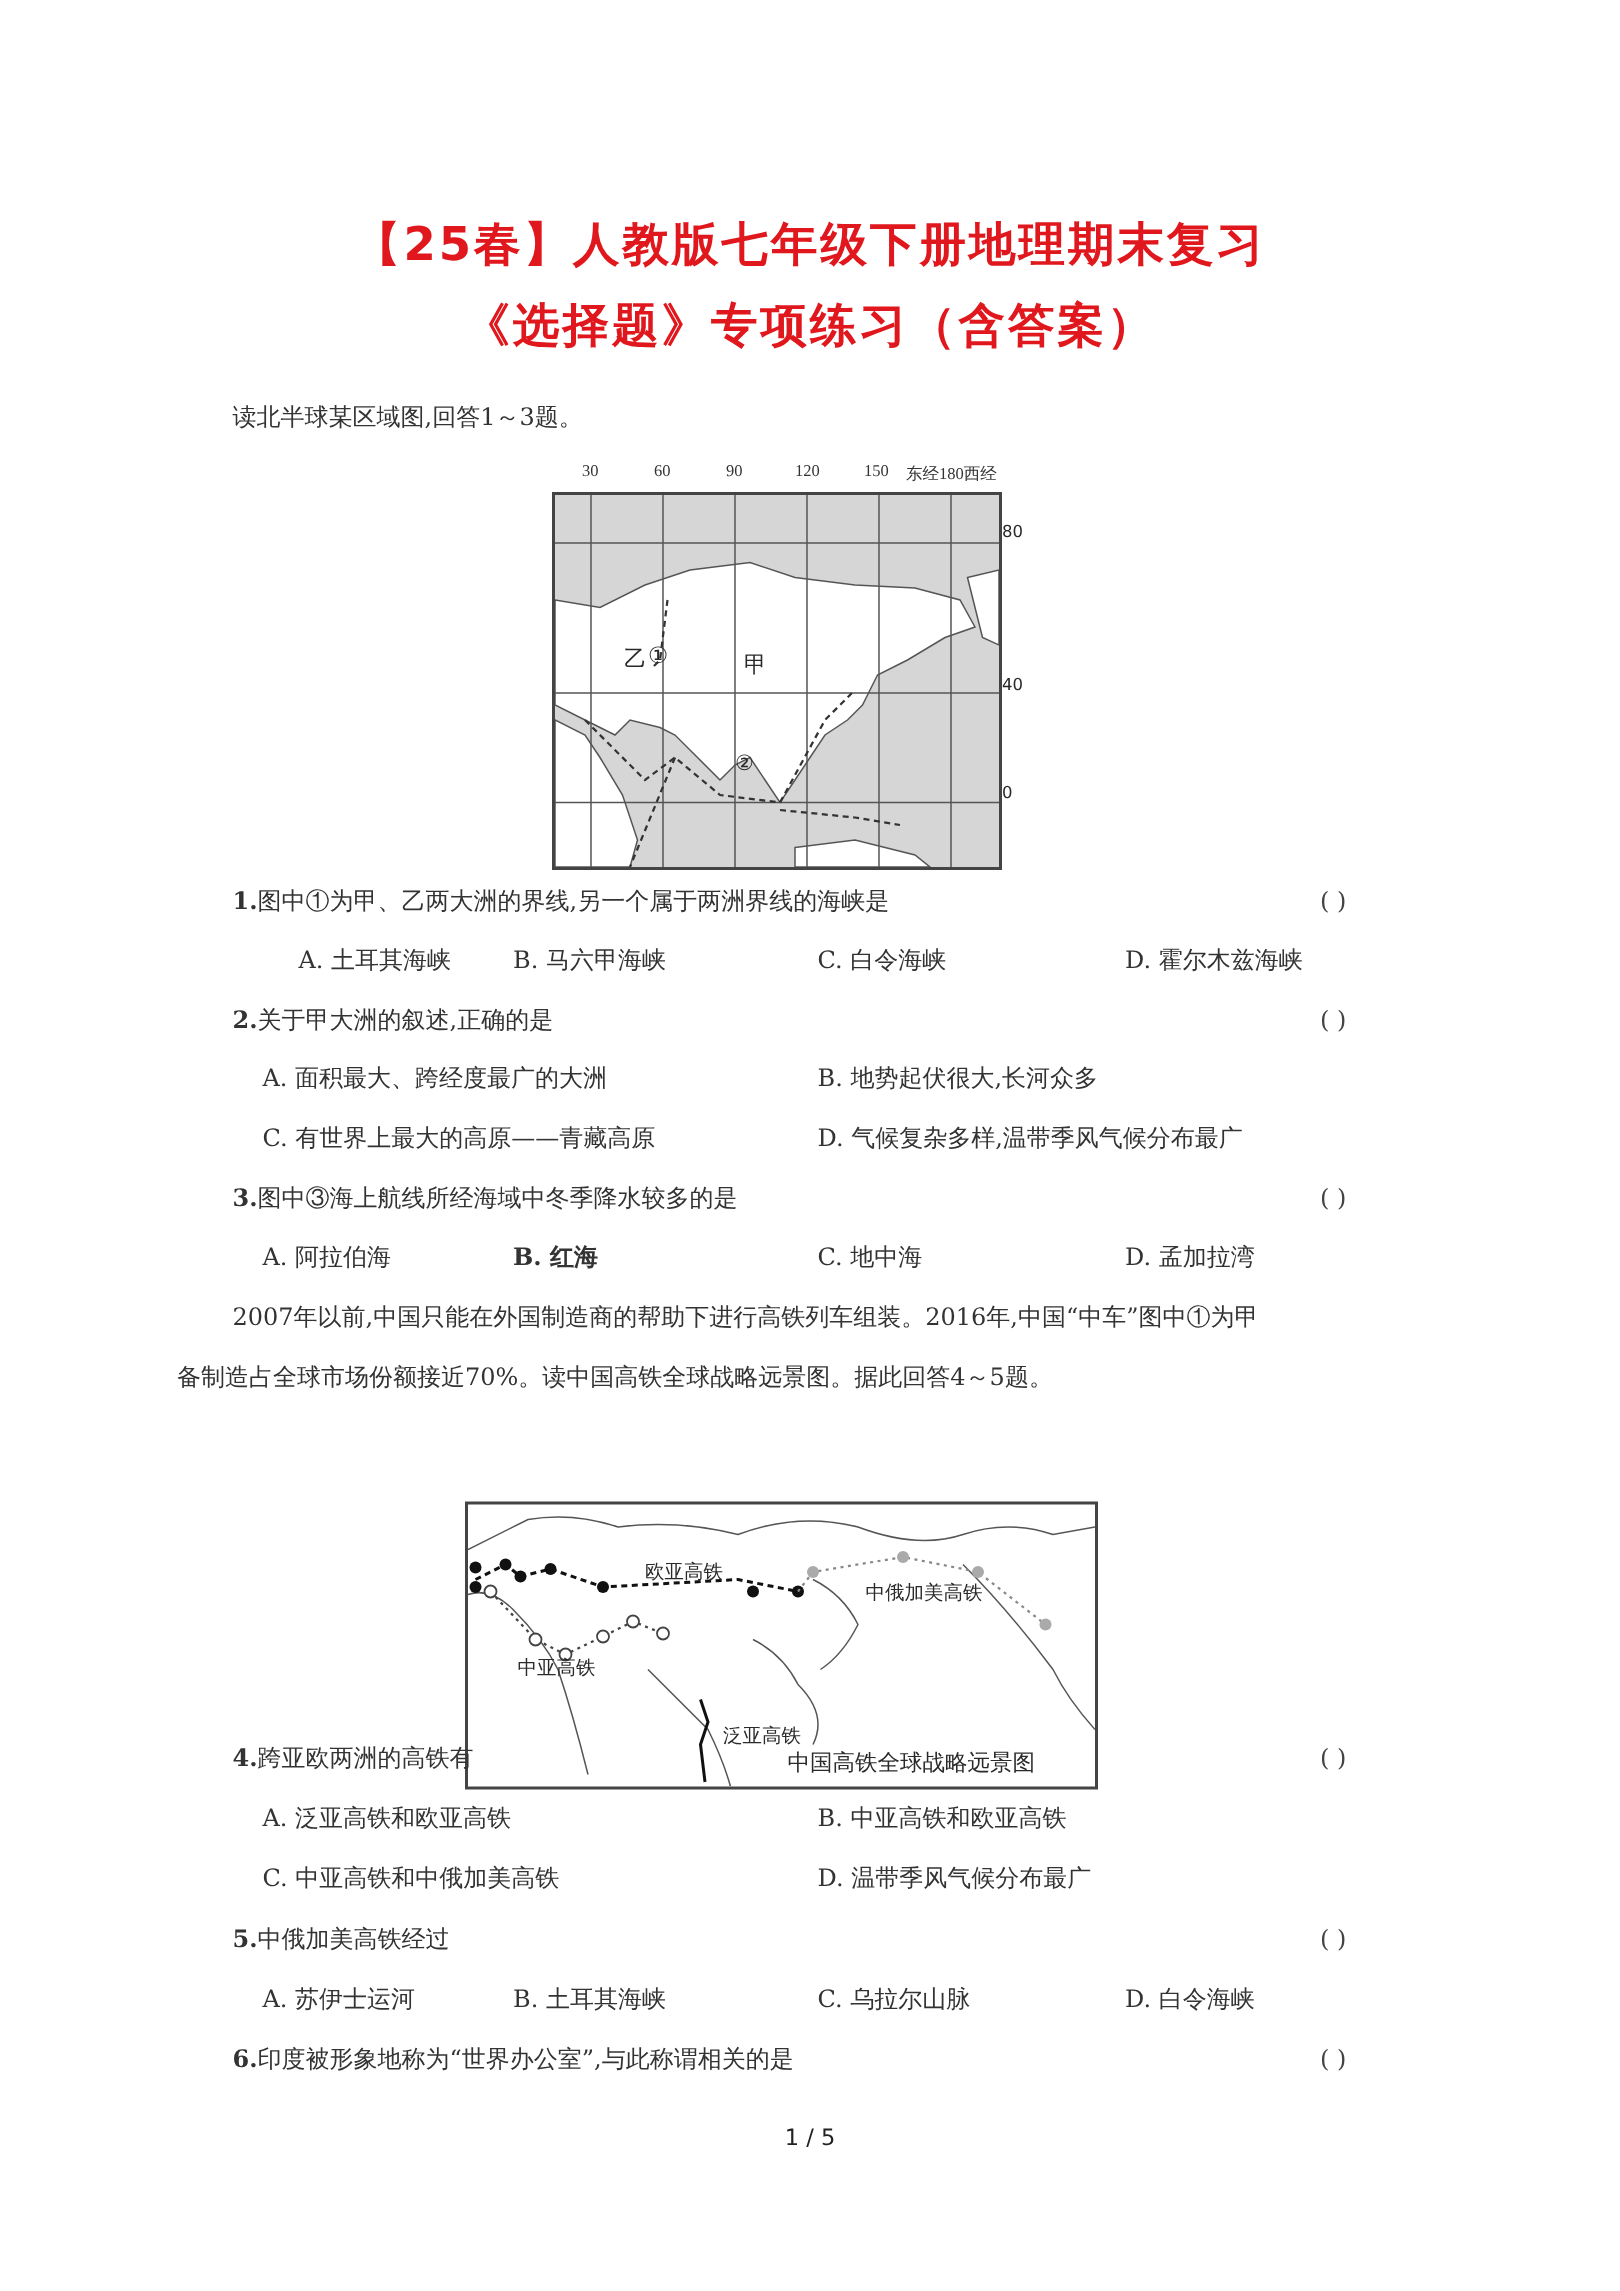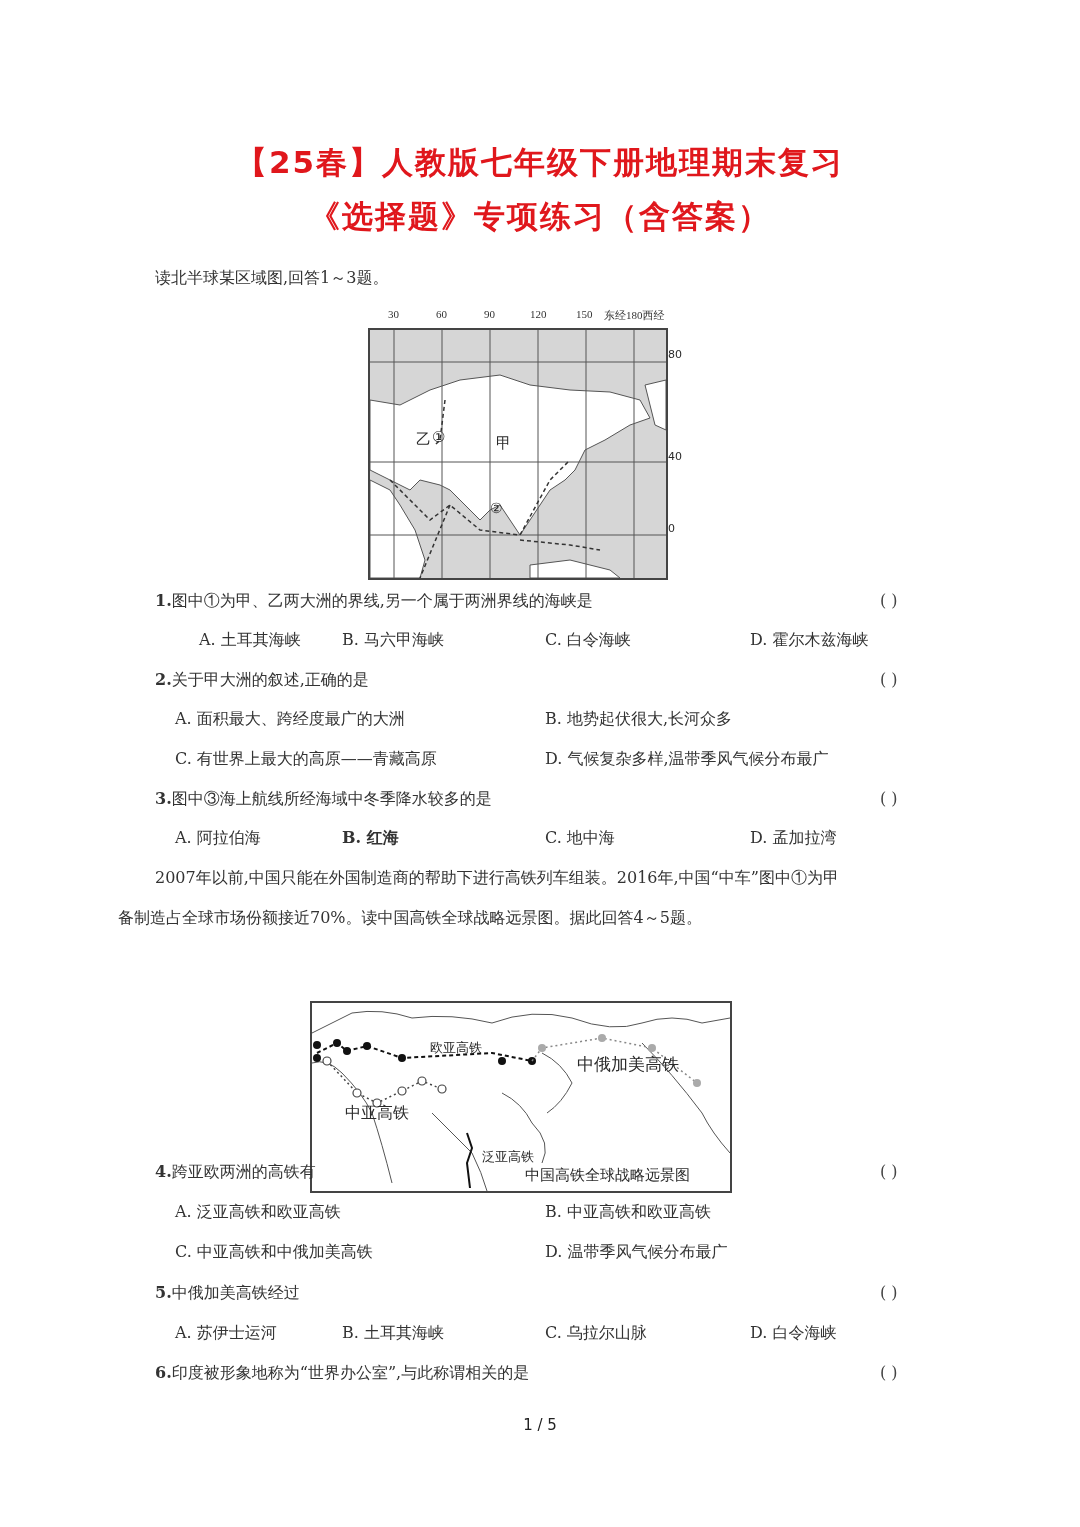--- a/index.html
+++ b/index.html
@@ -150,22 +150,22 @@
         <circle cx="290" cy="35" r="4"></circle>
         <circle cx="340" cy="45" r="4"></circle>
         <circle cx="385" cy="80" r="4"></circle>
     </g>
 
     <g stroke="#111" stroke-width="2" fill="none">
       <path d="M155,130 L160,145 L155,160 L158,185"></path>
     </g>
   </svg>
   <span style="position:absolute;left:118px;top:36px;font-family:'DejaVu Sans',sans-serif;font-size:13px;">欧亚高铁</span>
-  <span style="position:absolute;left:265px;top:50px;font-family:'DejaVu Sans',sans-serif;font-size:17px;">中俄加美高铁</span>
-  <span style="position:absolute;left:33px;top:100px;font-family:'DejaVu Sans',sans-serif;font-size:16px;">中亚高铁</span>
+  <span style="position:absolute;left:265px;top:50px;font-family:'DejaVu Sans',sans-serif;font-size:13px;">中俄加美高铁</span>
+  <span style="position:absolute;left:33px;top:100px;font-family:'DejaVu Sans',sans-serif;font-size:13px;">中亚高铁</span>
   <span style="position:absolute;left:170px;top:145px;font-family:'DejaVu Sans',sans-serif;font-size:13px;">泛亚高铁</span>
   <span style="position:absolute;left:213px;top:163px;font-family:'DejaVu Sans',sans-serif;font-size:15px;">中国高铁全球战略远景图</span>
 </div>
 
 <div class="line q" style="top:1162px;left:155px;">
   <span class="qnum">4.</span><span>跨亚欧两洲的高铁有</span>
 </div>
 <div class="paren" style="top:1162px;">(      )</div>
 <div class="opt" style="top:1202px;left:175px;">A. 泛亚高铁和欧亚高铁</div>
 <div class="opt" style="top:1202px;left:545px;">B. 中亚高铁和欧亚高铁</div>

